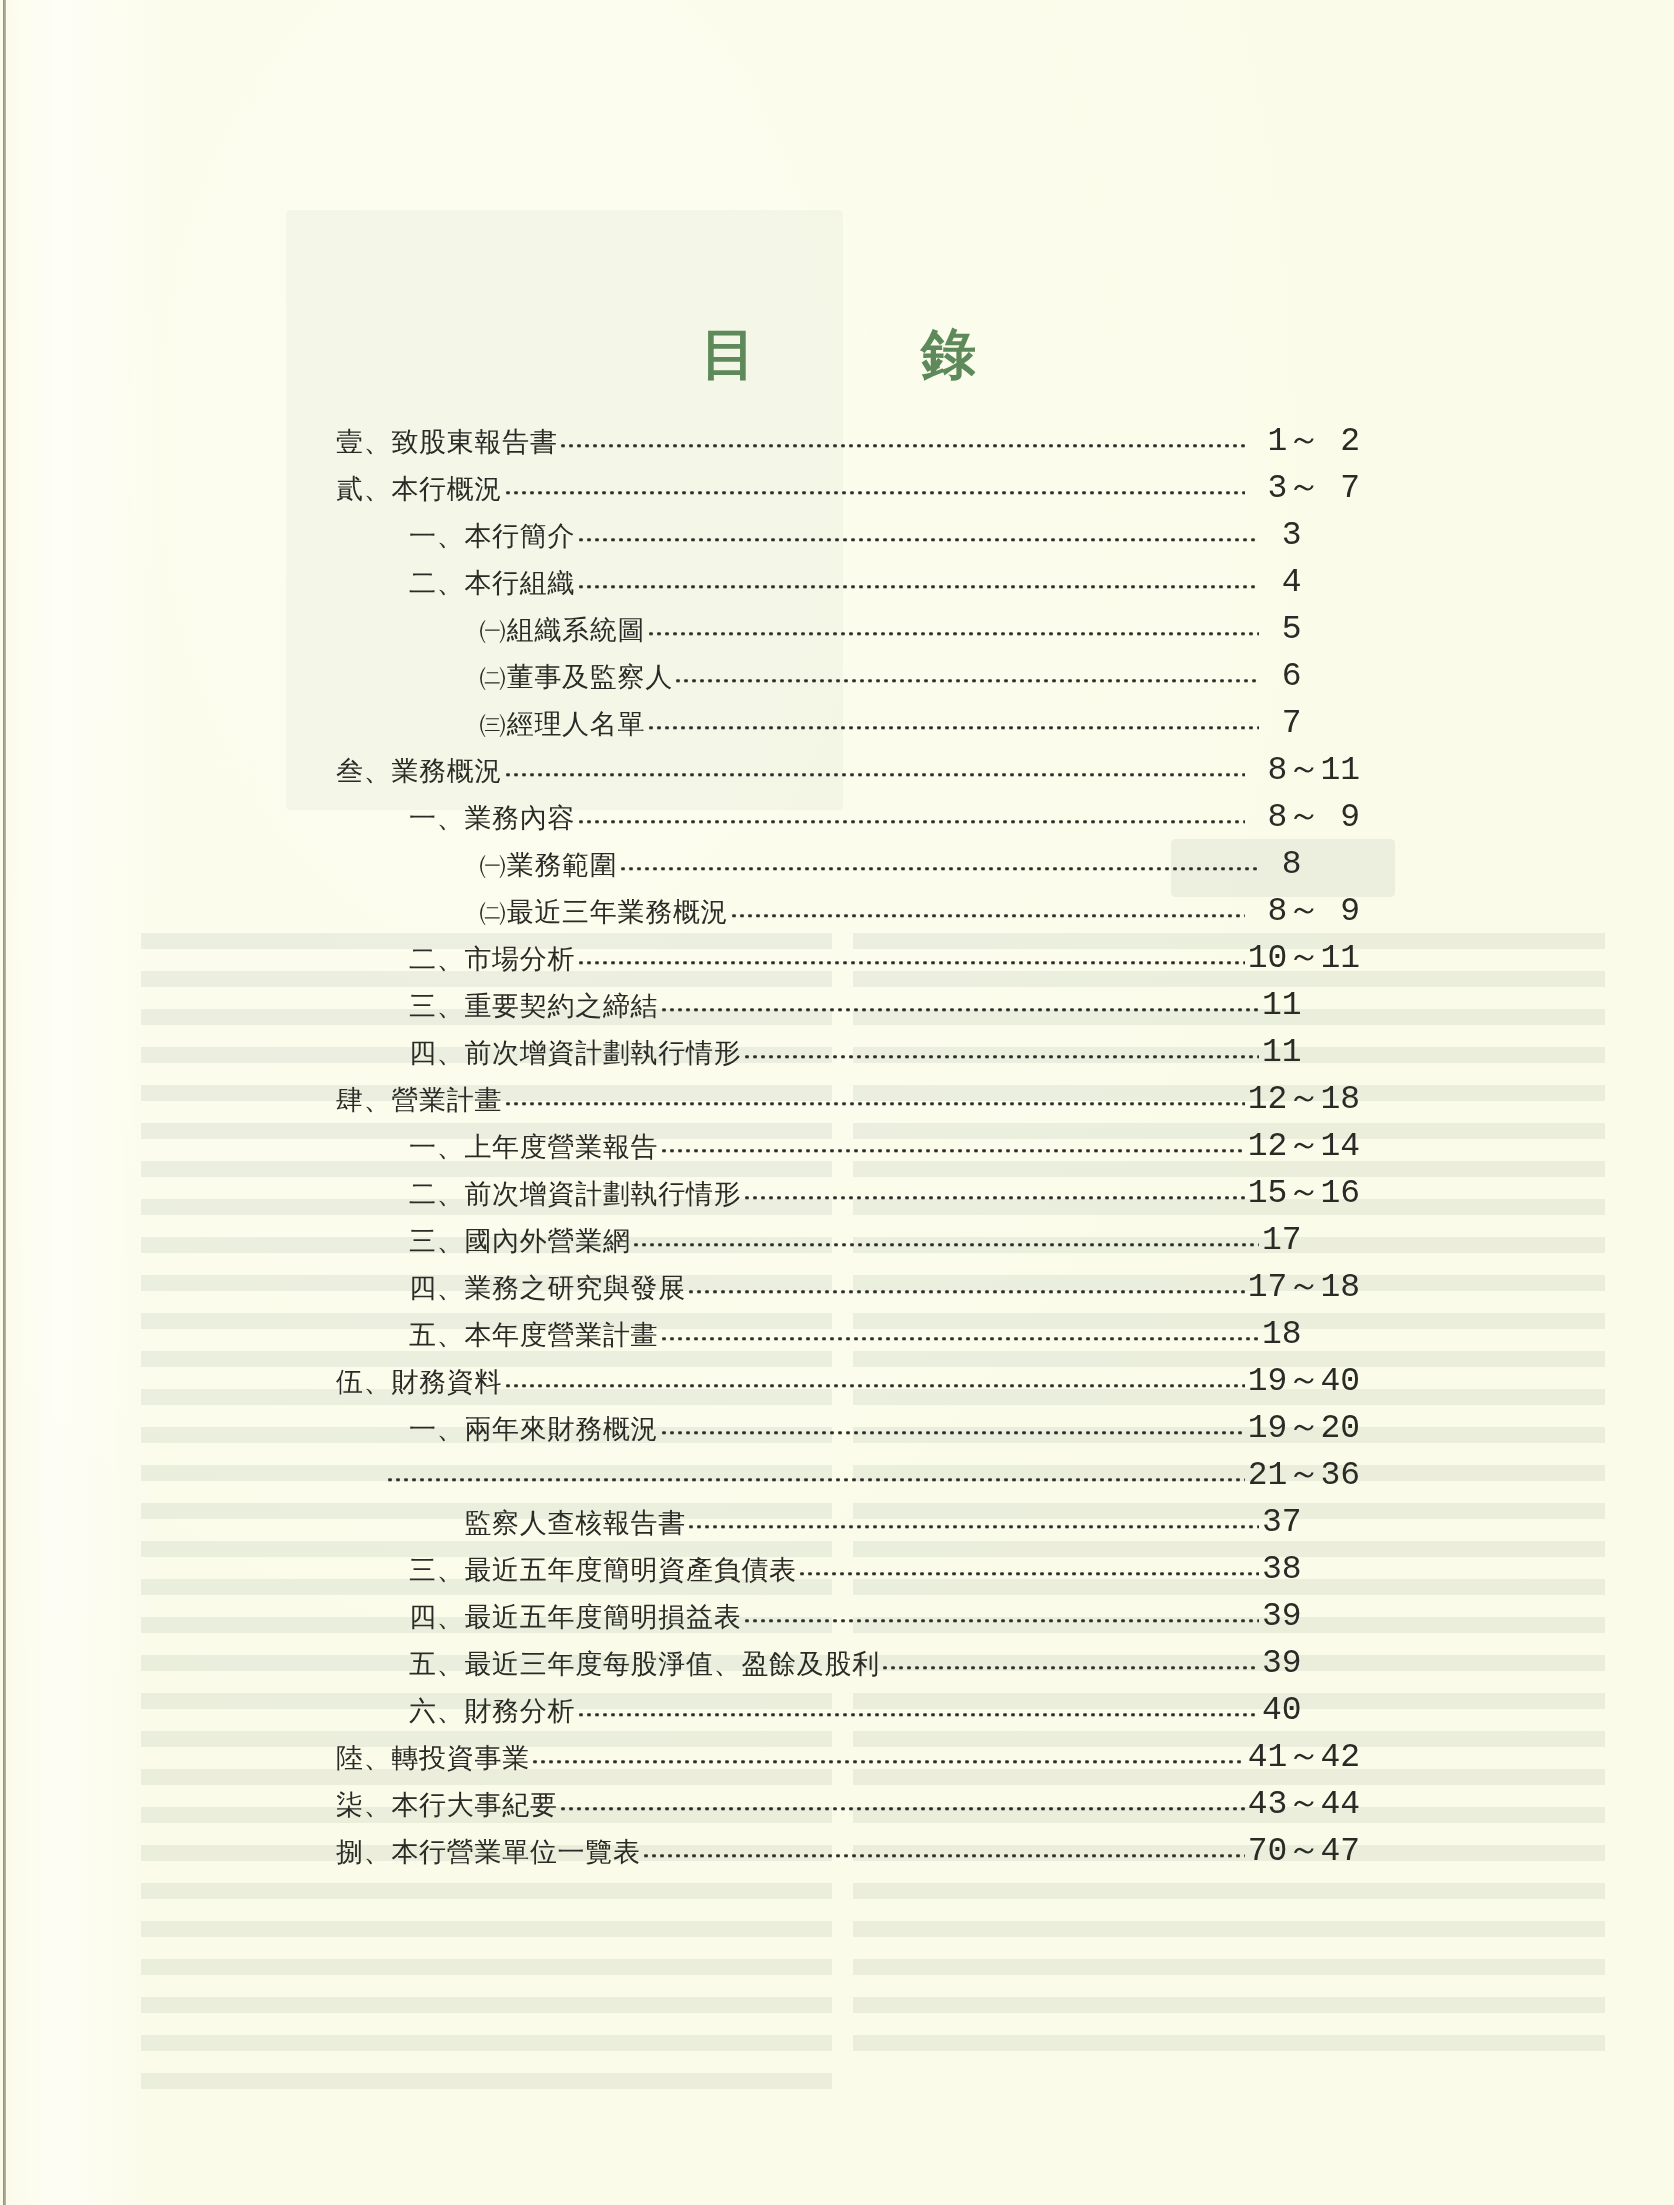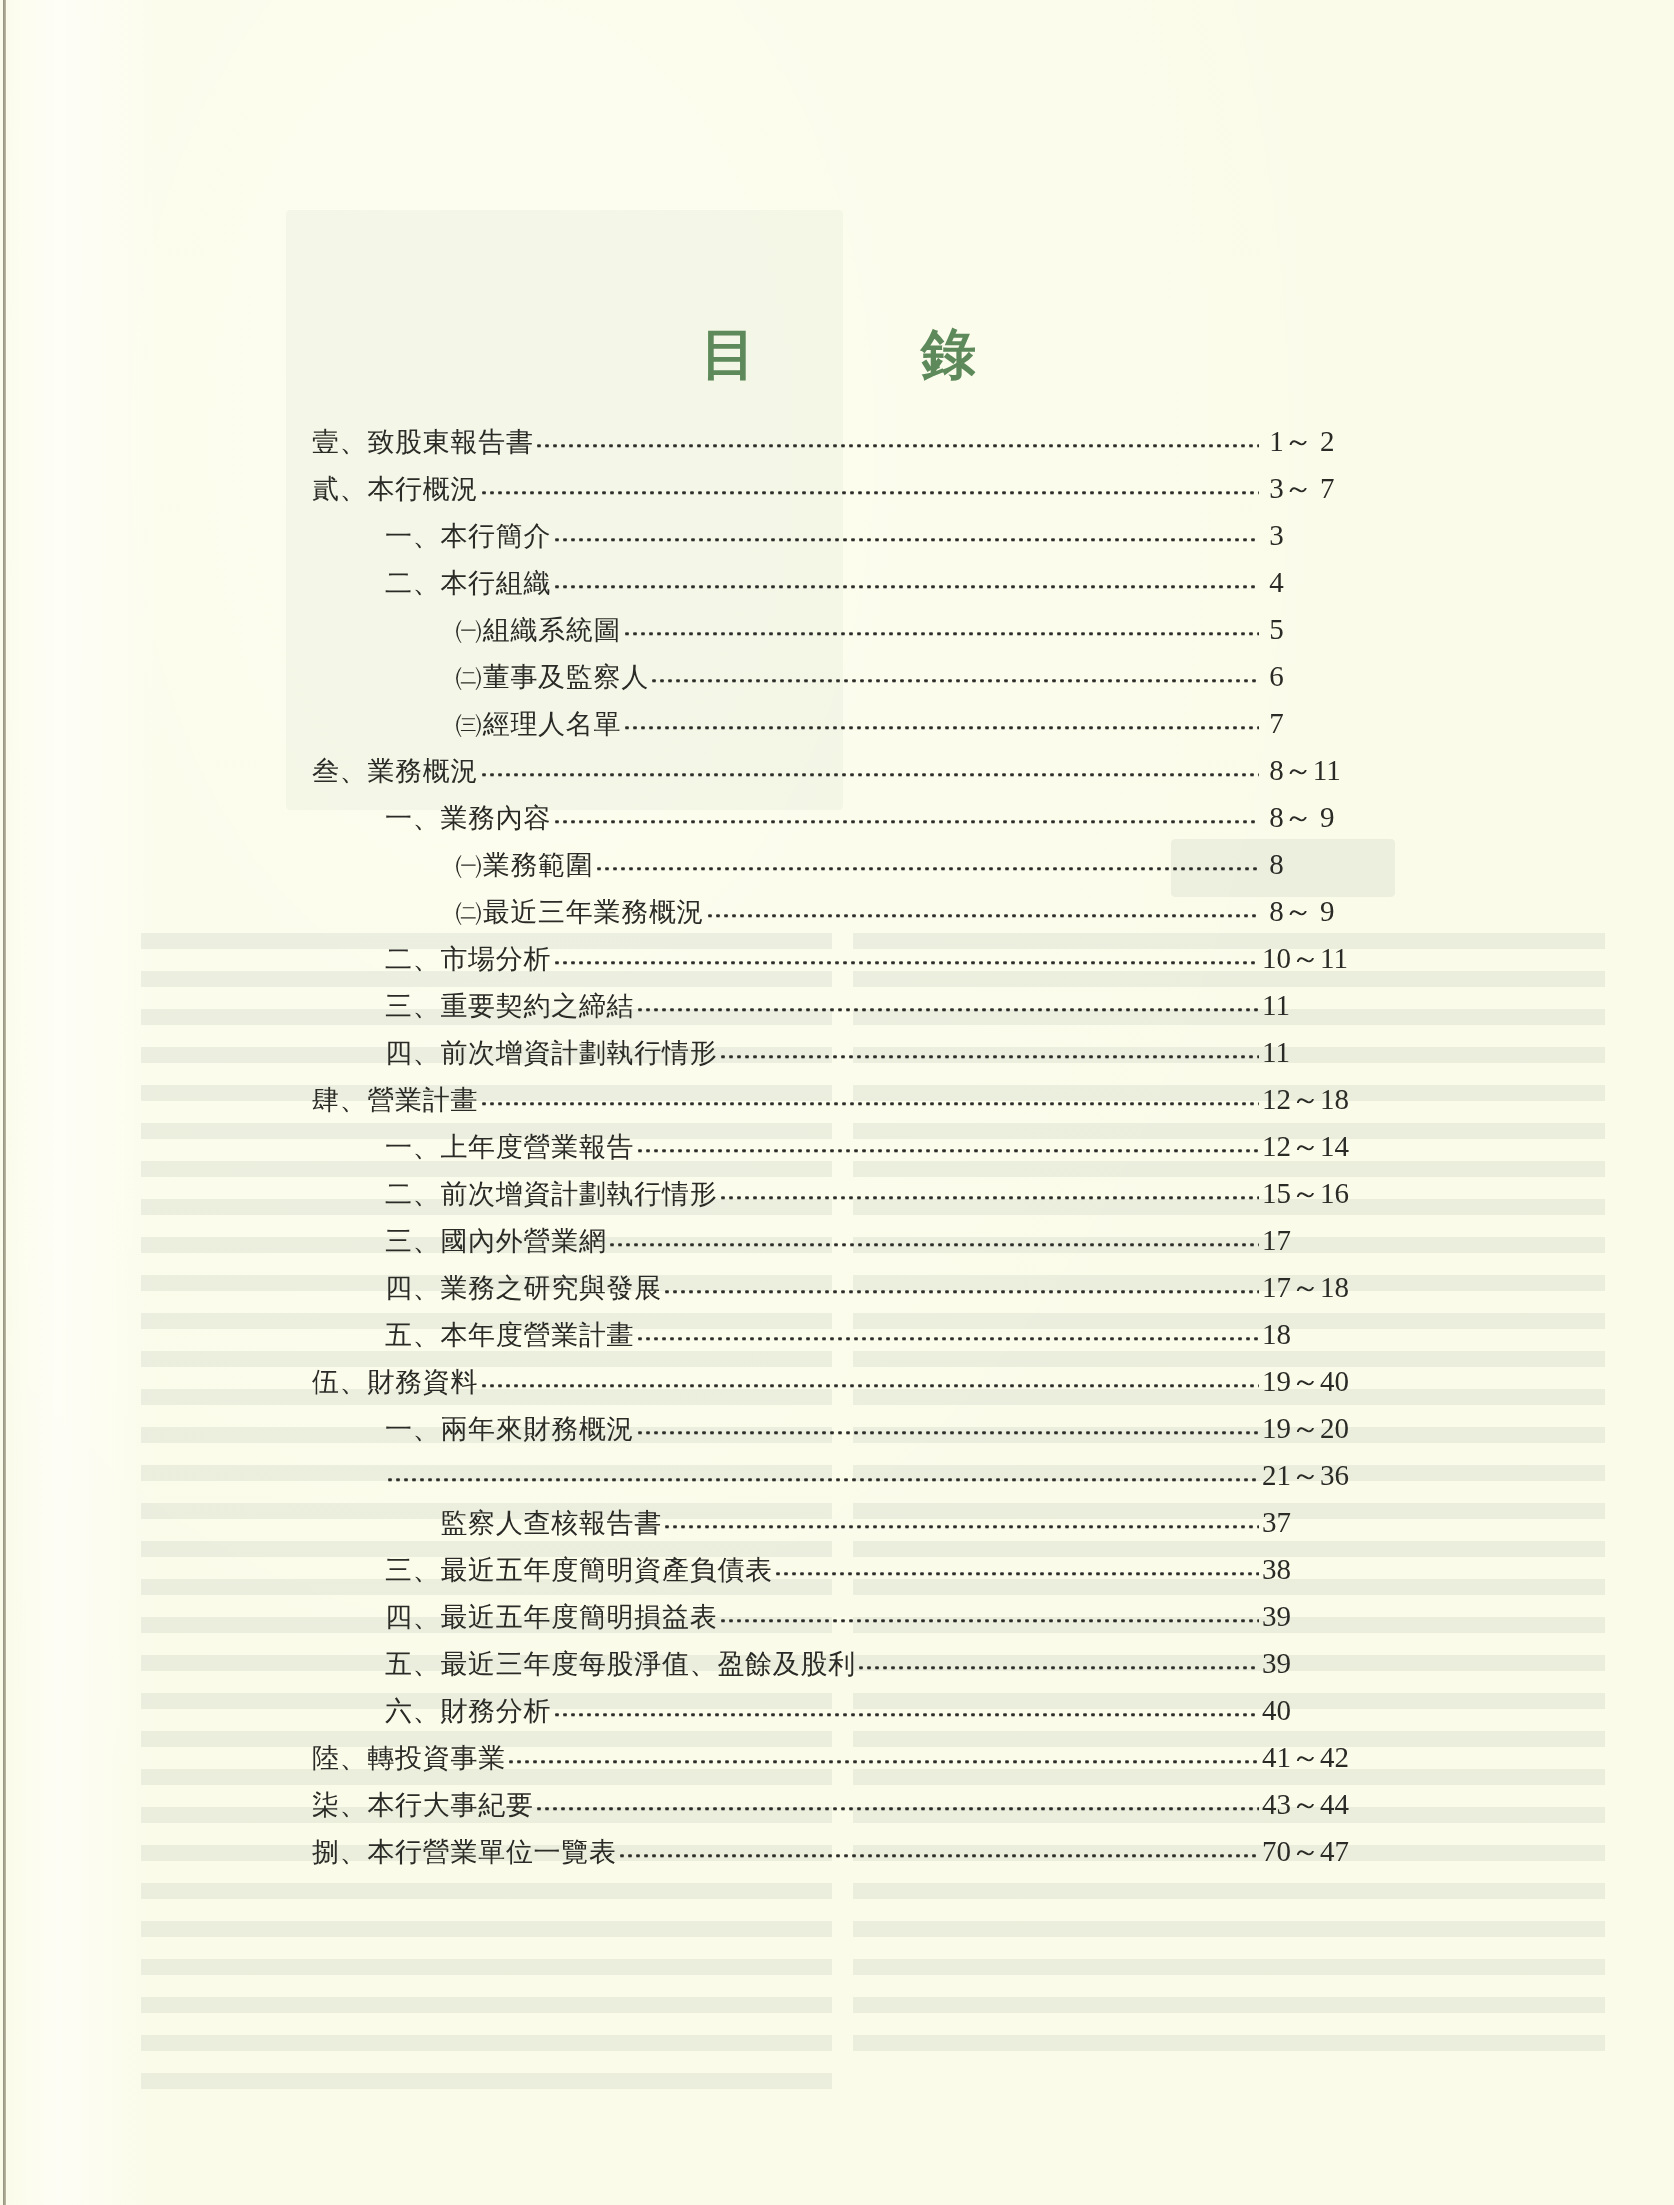--- a/index.html
+++ b/index.html
@@ -63,37 +63,38 @@
     height: 47px;
     display: flex;
     align-items: center;
     font-size: 27px;
     line-height: 47px;
     letter-spacing: 0.7px;
   }
   .toc-row .label {
     white-space: nowrap;
     flex: 0 0 auto;
+    margin-left: 24px;
   }
   .toc-row .leader {
     flex: 1 1 auto;
     height: 7.2px;
     margin: 0 2.9px 0 1.4px;
     align-self: center;
     background-image: radial-gradient(circle, #2d2d29 1.7px, rgba(0,0,0,0) 2px);
     background-size: 8px 7.2px;
     background-repeat: repeat-x;
     background-position: left center;
     transform: translateY(4.3px);
   }
   .toc-row .page {
     flex: 0 0 98px;
     white-space: pre;
-    font-family: Liberation Serif, serif;
-    font-size: 29px;
+    font-family: Liberation Mono, monospace;
+    font-size: 33px;
     letter-spacing: 0;
   }
   .lvl-0 { padding-left: 0; }
   .lvl-1 { padding-left: 73px; }
   .lvl-2 { padding-left: 143px; }
 </style>
 </head>
 <body>
 
 <div class="paper-shade"></div>

